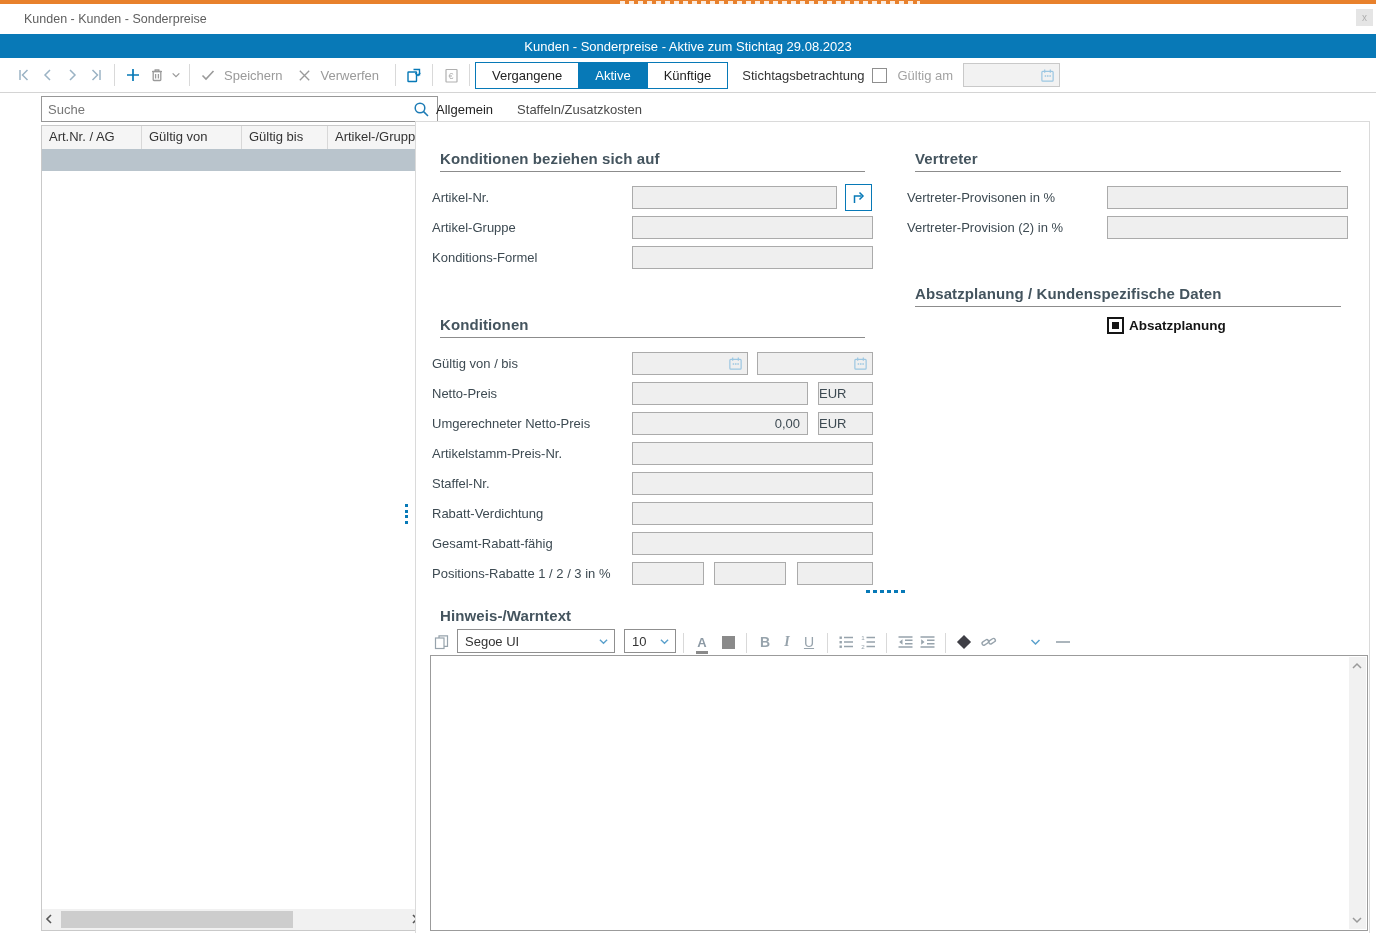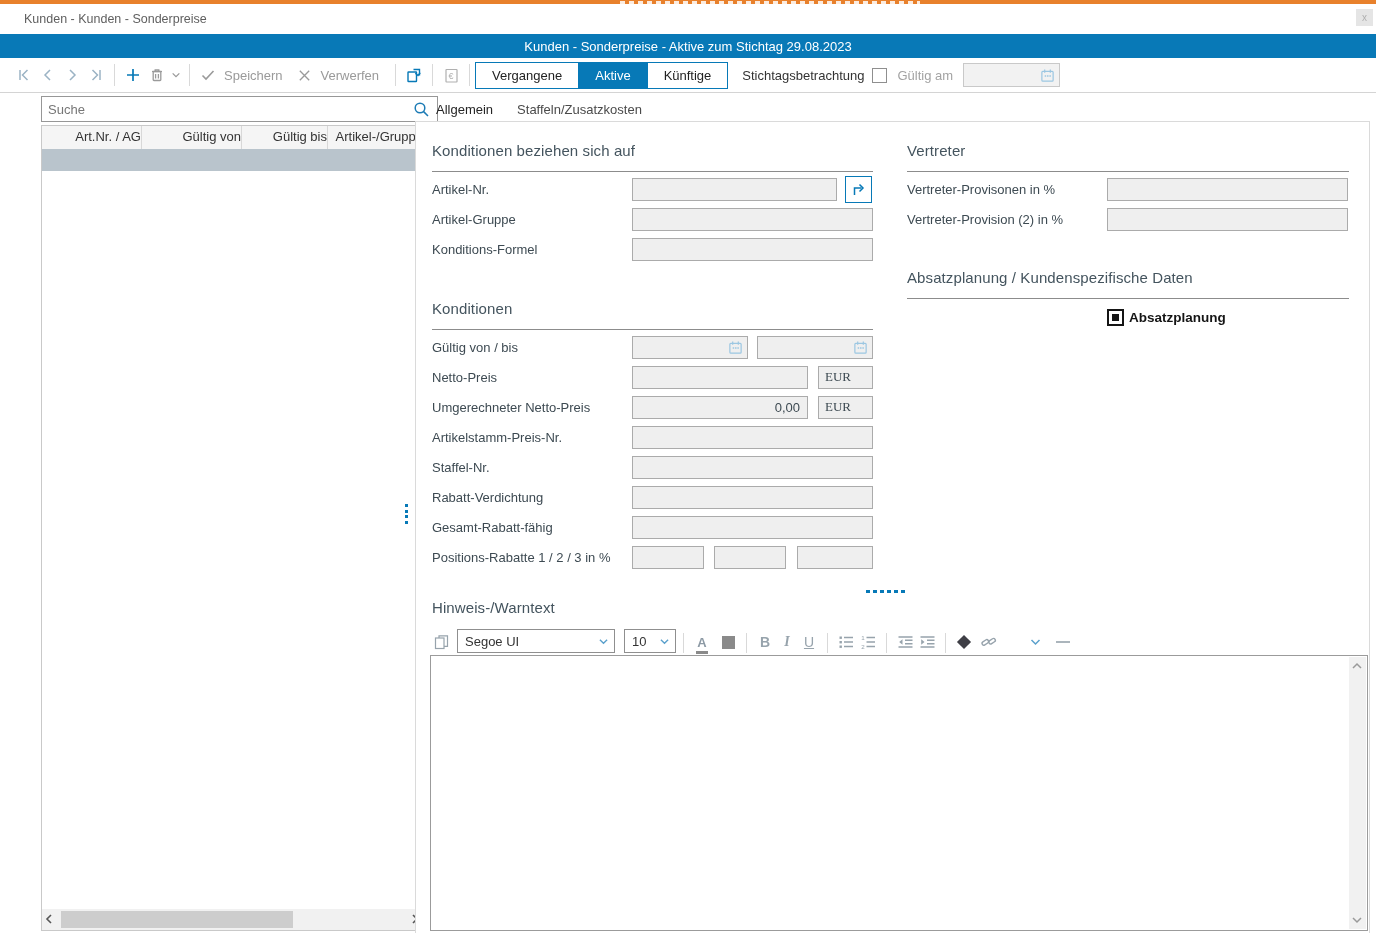--- a/index.html
+++ b/index.html
@@ -39,21 +39,21 @@
   .left-panel{left:0;top:94px;width:402px;height:839px;margin-left:39px;}
   .search-box{position:absolute;left:2px;top:2px;width:397px;height:26px;border:1px solid #979797;
       box-sizing:border-box;display:flex;align-items:center;background:#fff;}
   .search-box input{flex:1;border:none;outline:none;font-size:13px;color:#444;padding:0 6px;
       font-family:"Liberation Sans",sans-serif;background:transparent;}
   .search-box input::placeholder{color:#767676;}
   .search-ic{margin-right:7px;}
   .grid{position:absolute;left:2px;top:31px;width:398px;height:806px;border:1px solid #c9c9c9;
       box-sizing:border-box;background:#fff;}
   .grid-head{position:absolute;left:0;top:0;right:15px;height:23px;background:#f5f5f5;
-      border-bottom:1px solid #cfcfcf;display:flex;text-align:right;}
+      border-bottom:1px solid #cfcfcf;display:flex;}
   .gh-cell{font-size:13px;color:#333;padding:3px 0 0 7px;box-sizing:border-box;border-right:1px solid #d8d8d8;
       white-space:nowrap;overflow:hidden;}
   .gh-cell:nth-child(1){width:100px;} .gh-cell:nth-child(2){width:100px;}
   .gh-cell:nth-child(3){width:86px;}  .gh-cell:nth-child(4){flex:1;border-right:none;}
   .sel-row{position:absolute;left:0;top:23px;right:15px;height:22px;background:#b9c4cc;}
   .vscroll{position:absolute;right:0;top:0;bottom:21px;width:15px;background:#fafafa;border-left:1px solid #e4e4e4;}
   .vscroll .up{position:absolute;top:3px;left:1px;} .vscroll .dn{position:absolute;bottom:3px;left:1px;}
   .hscroll{position:absolute;left:0;bottom:0;right:15px;height:21px;background:#f1f1f1;}
   .hs-thumb{position:absolute;left:19px;top:2px;width:232px;height:17px;background:#cdcdcd;}
   .hs-left{position:absolute;left:2px;top:4px;} .hs-right{position:absolute;right:3px;top:4px;}
@@ -65,32 +65,32 @@
   .hsplit i{width:4px;height:3px;background:#0779b7;}
 
   
   .main-tabs{left:424px;top:96px;height:26px;display:flex;}
   .mtab{padding:0 12px;font-size:13px;color:#4a4a4a;display:flex;align-items:center;position:relative;}
   .mtab.active{color:#252525;}
   .mtab.active::after{content:"";position:absolute;left:0;right:0;bottom:-2px;height:3px;background:#0779b7;}
   .content{left:415px;top:121px;width:955px;height:812px;border:1px solid #dadada;border-bottom:none;
       box-sizing:border-box;background:#fff;}
 
-  h3.sec{font-size:15px;font-weight:400;color:#44545e;margin:0;padding-bottom:12px;
+  h3.sec{font-size:15px;font-weight:700;color:#44545e;margin:8px;padding-bottom:4px;
       border-bottom:1px solid #8c8c8c;letter-spacing:.1px;}
   .col-left{position:absolute;left:16px;top:20px;width:441px;}
   .col-right{position:absolute;left:491px;top:20px;width:442px;}
   .frow{display:flex;align-items:center;height:30px;}
   .flabel{flex:0 0 200px;font-size:13px;color:#3d4a52;white-space:nowrap;}
   .tbox{height:23px;background:#efefef;border:1px solid #ababab;box-sizing:border-box;
       display:flex;align-items:center;font-size:13px;color:#3d4a52;}
   .tbox.w-full{width:241px;} .tbox.w-short{width:205px;}
   .tbox.date{width:116px;justify-content:flex-end;padding-right:4px;}
   .tbox.money{width:176px;justify-content:flex-end;padding-right:7px;}
-  .tbox.cur{width:55px;padding-left:6px;font-family:Liberation Serif, serif;}
+  .tbox.cur{width:55px;}
   .tbox.mini{width:72px;}
   .jump-btn{width:27px;height:27px;border:1px solid #0779b7;background:#fff;margin-left:8px;
       display:flex;align-items:center;justify-content:center;box-sizing:border-box;padding:0;}
   .gap36{height:36px;} .gap35{height:35px;}
   .chk-black{width:13px;height:13px;border:2px solid #151515;display:flex;align-items:center;
       justify-content:center;box-sizing:content-box;}
   .chk-black i{width:7px;height:7px;background:#151515;}
   .absatz-row{display:flex;align-items:center;margin-left:200px;margin-top:10px;}
   .absatz-lbl{font-size:13.5px;font-weight:600;color:#151515;margin-left:5px;}
 

